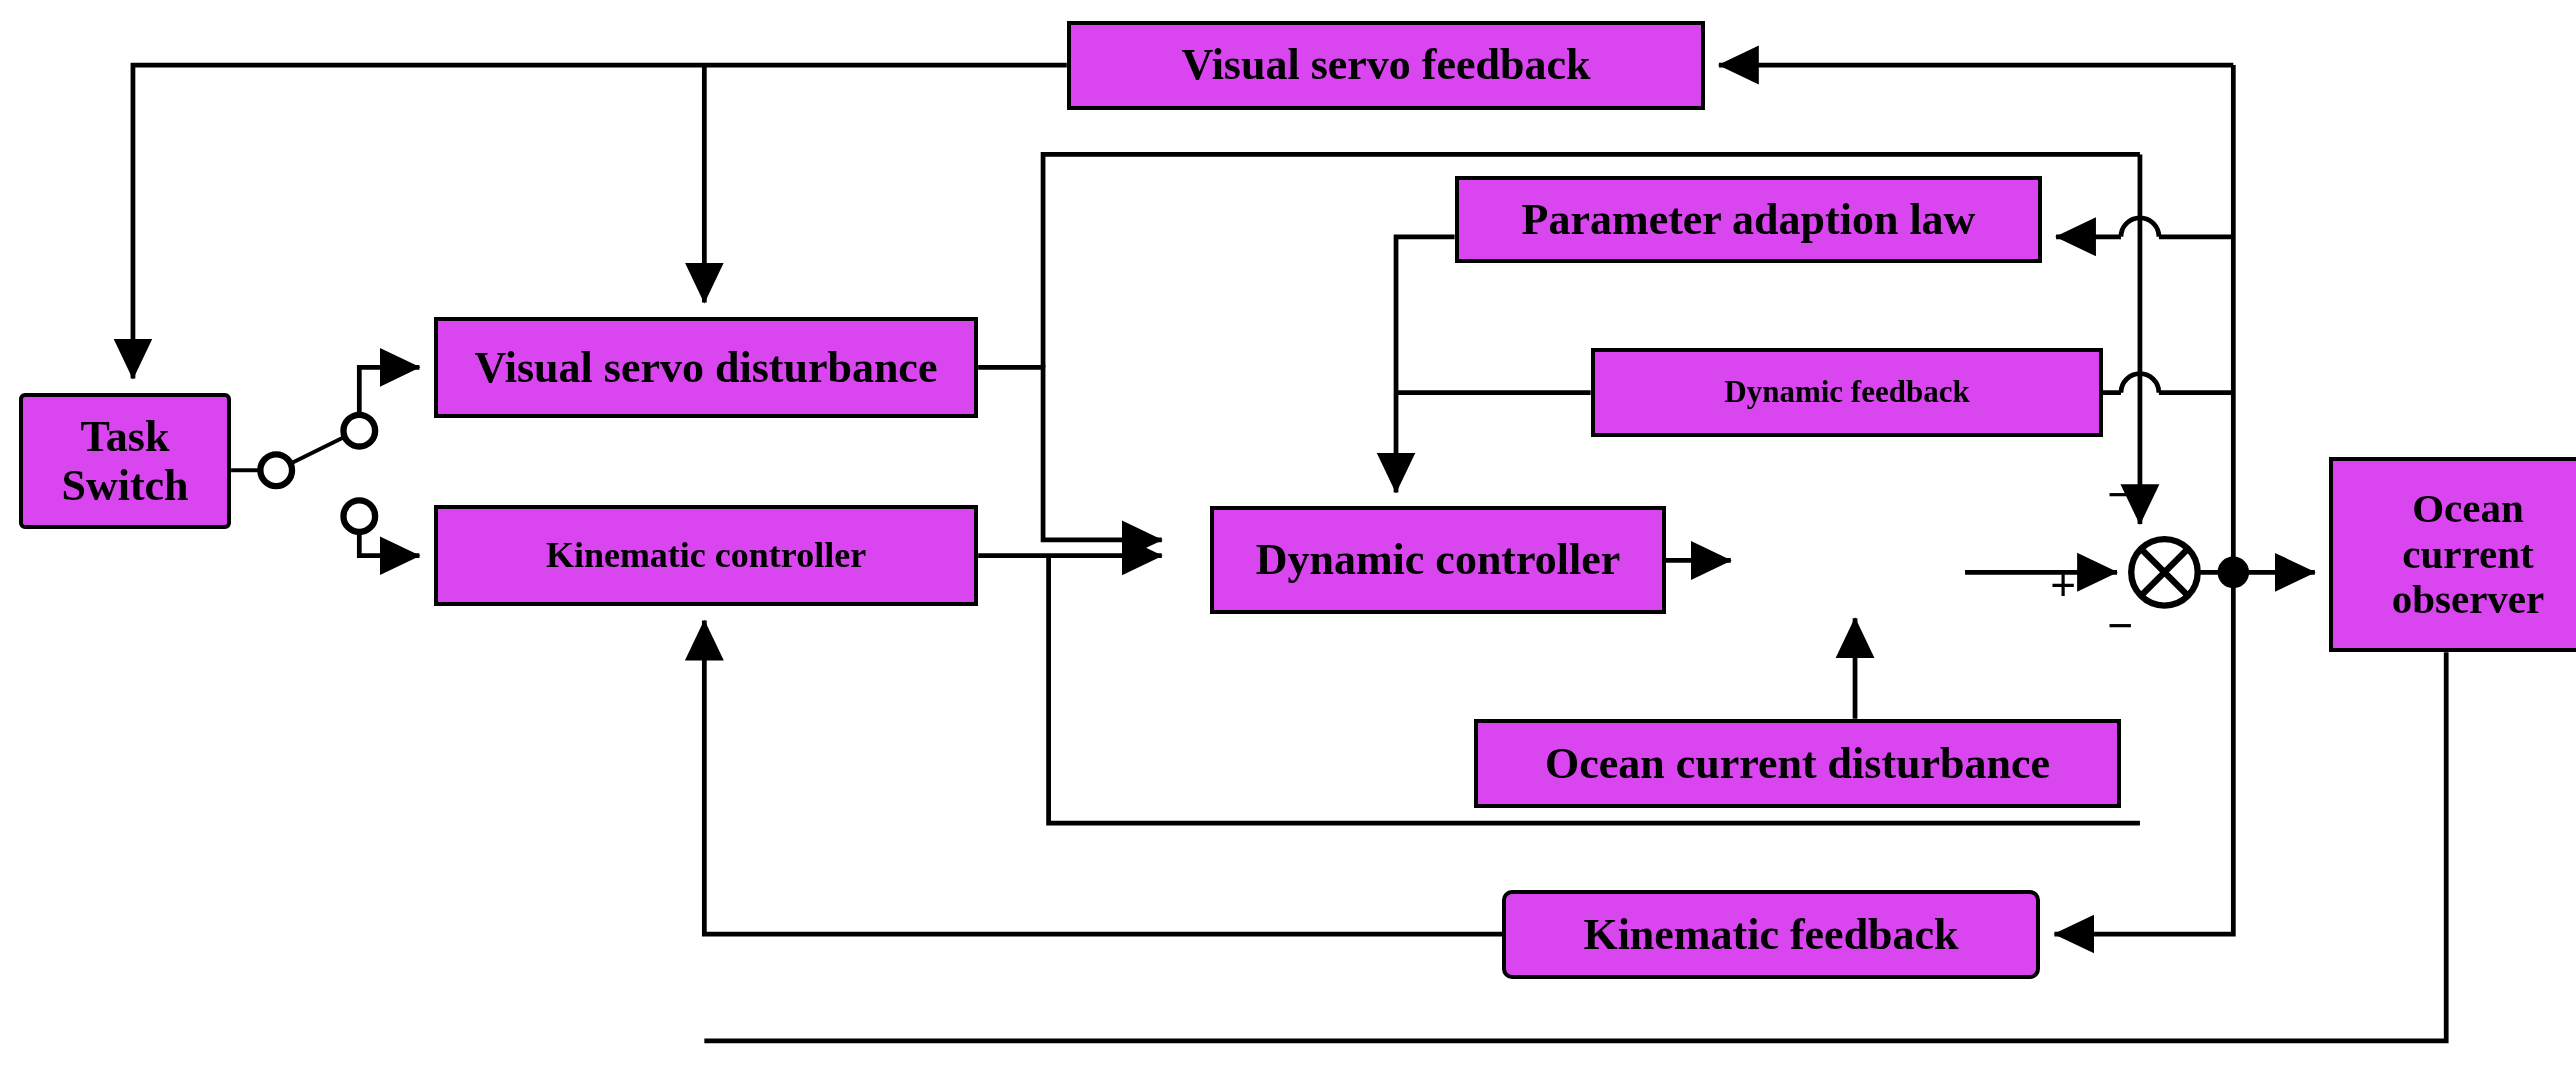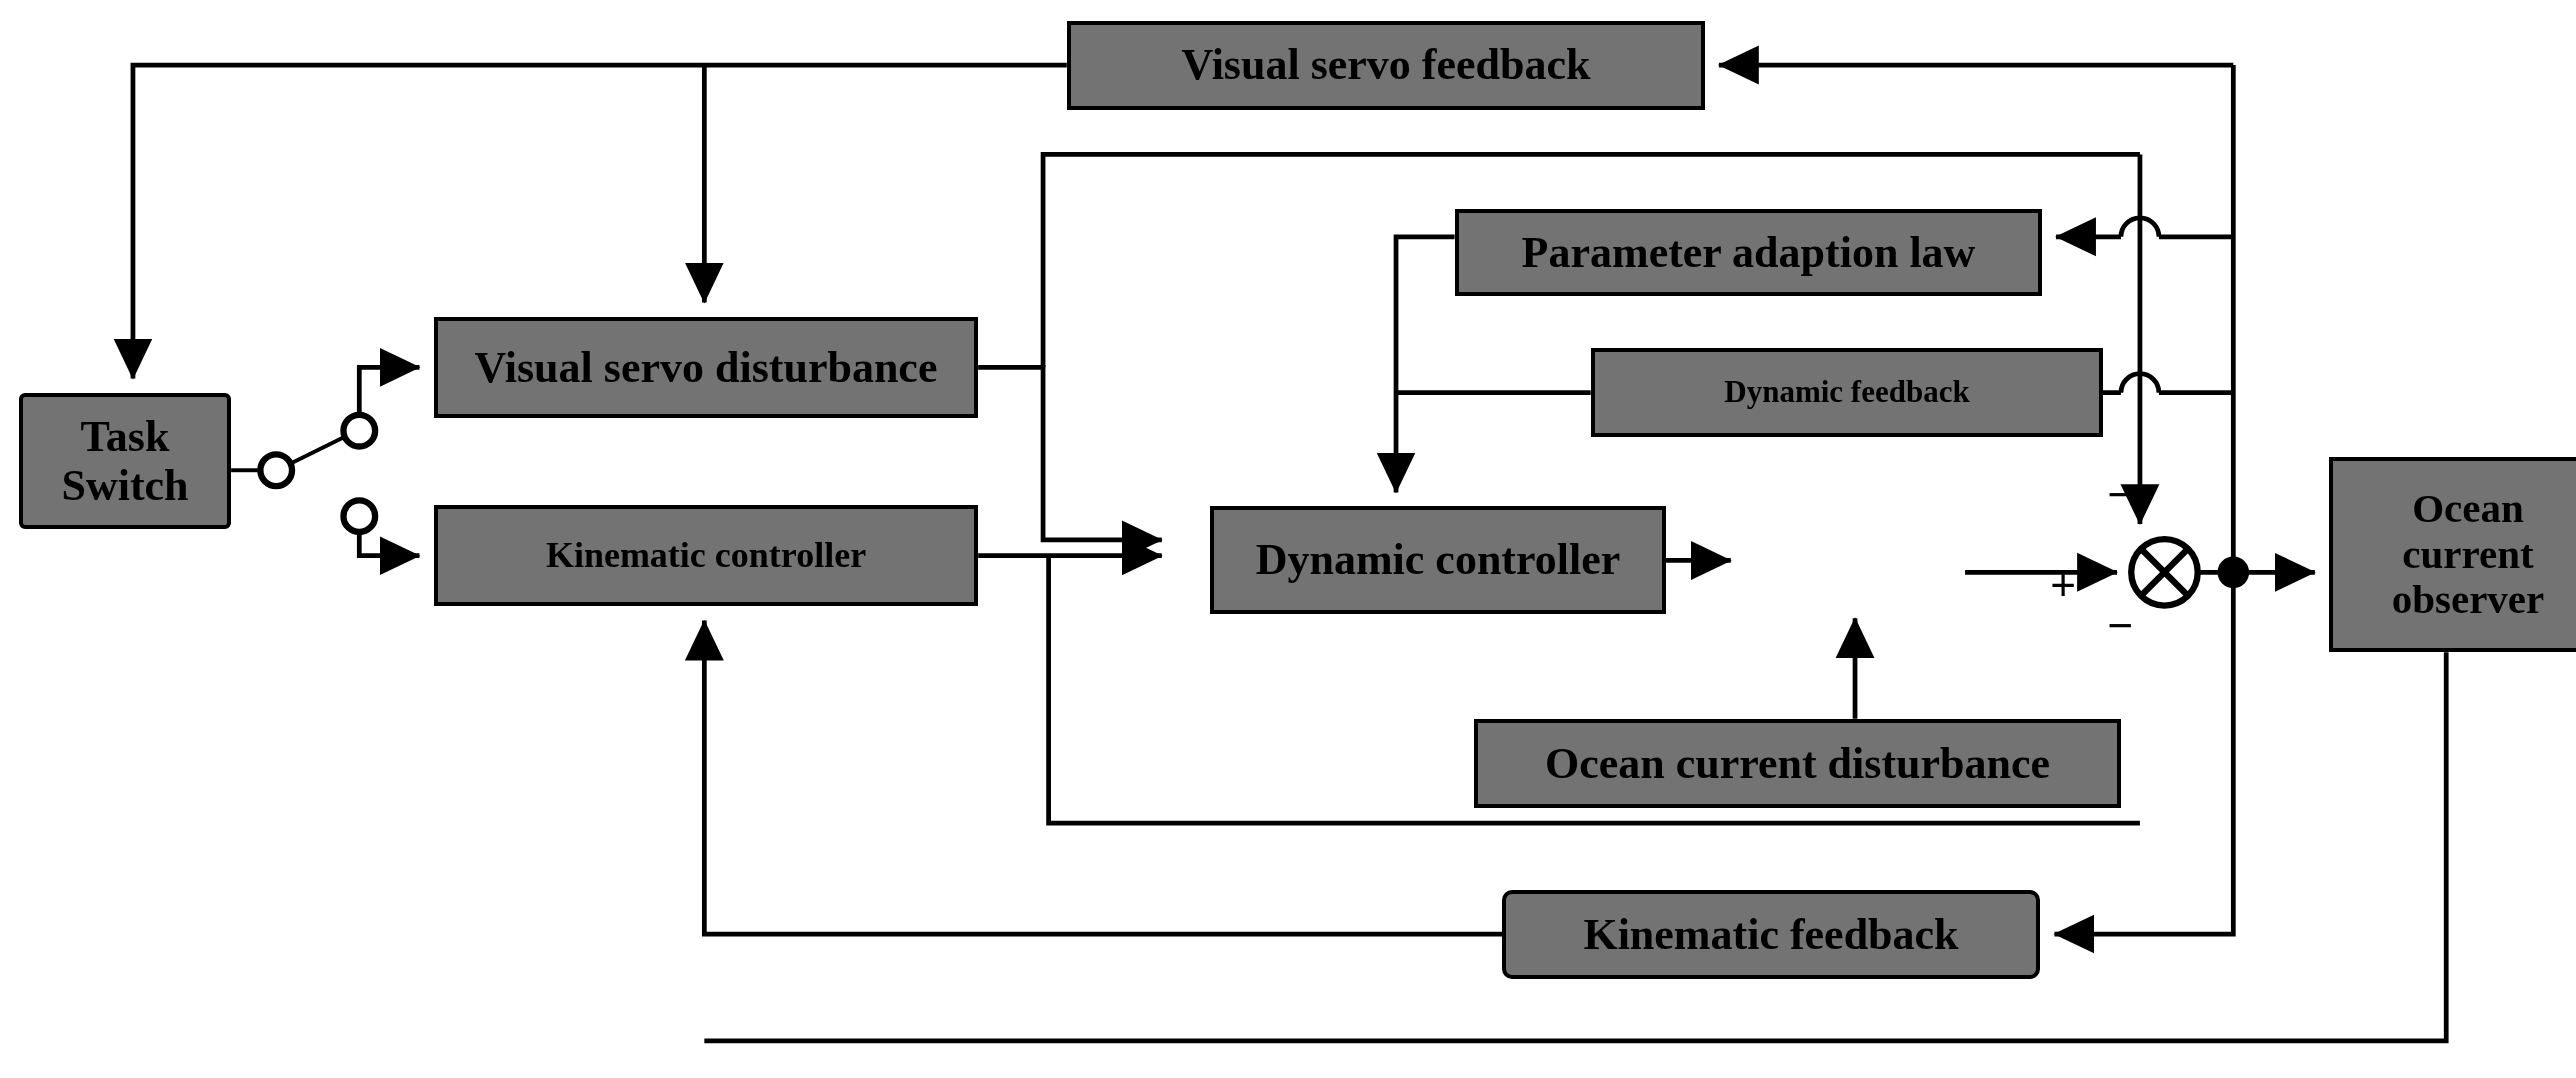--- a/index.html
+++ b/index.html
@@ -30,21 +30,21 @@
   }
   .wire-thin {
     stroke: #000000;
     stroke-width: 5;
     fill: none;
   }
   .blk {
     position: absolute;
     box-sizing: border-box;
     border: 4.7px solid #000000;
-    background: #737373;
+    background: #d946ef;
     display: flex;
     align-items: center;
     justify-content: center;
     text-align: center;
     font-weight: bold;
     color: #000000;
     line-height: 1.12;
     z-index: 5;
   }
   .blk-label {
@@ -158,21 +158,21 @@
   <div class="blk" style="left:2329px;top:457px;width:278px;height:195px;font-size:41px;">
     <span class="blk-label">Ocean
 current
 observer</span>
   </div>
 
   <div class="blk" style="left:1067px;top:20.6px;width:638px;height:89px;font-size:44px;">
     <span class="blk-label">Visual servo feedback</span>
   </div>
 
-  <div class="blk" style="left:1455px;top:209px;width:587px;height:87px;font-size:44px;">
+  <div class="blk" style="left:1455px;top:176px;width:587px;height:87px;font-size:44px;">
     <span class="blk-label">Parameter adaption law</span>
   </div>
 
   <div class="blk" style="left:1591px;top:348px;width:512px;height:89px;font-size:31px;">
     <span class="blk-label">Dynamic feedback</span>
   </div>
 
   <div class="blk" style="left:1474px;top:719px;width:647px;height:89px;font-size:44px;">
     <span class="blk-label">Ocean current disturbance</span>
   </div>

